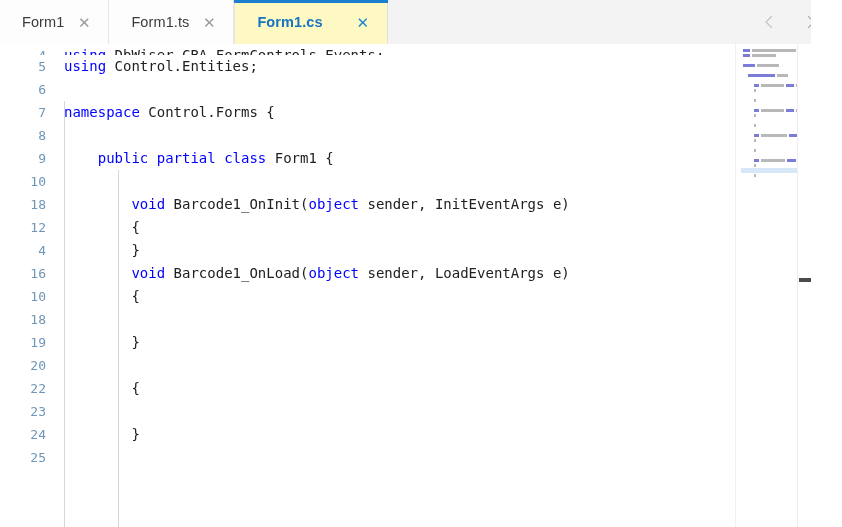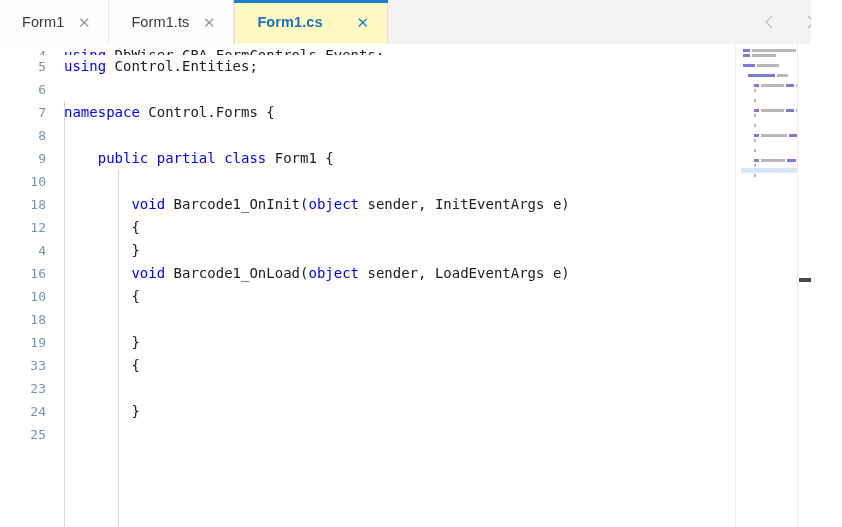--- a/index.html
+++ b/index.html
@@ -266,21 +266,22 @@
         <div class="line"><div class="ln">8</div><div class="code" style="position: relative; z-index: 3;"></div></div>
         <div class="line"><div class="ln">9</div><div class="code" style="position: relative; z-index: 3;"><span>    </span><span class="kw">public partial class</span><span class="tx"> Form1 {</span></div></div>
         <div class="line"><div class="ln">10</div><div class="code" style="position: relative; z-index: 3;"></div></div>
         <div class="line"><div class="ln">18</div><div class="code" style="position: relative; z-index: 3;"><span>        </span><span class="kw">void</span><span class="tx"> Barcode1_OnInit(</span><span class="kw">object</span><span class="tx"> sender, InitEventArgs e)</span></div></div>
         <div class="line"><div class="ln">12</div><div class="code" style="position: relative; z-index: 3;"><span>        </span><span class="tx">{</span></div></div>
         <div class="line"><div class="ln">4</div><div class="code" style="position: relative; z-index: 3;"><span>        </span><span class="tx">}</span></div></div>
         <div class="line"><div class="ln">16</div><div class="code" style="position: relative; z-index: 3;"><span>        </span><span class="kw">void</span><span class="tx"> Barcode1_OnLoad(</span><span class="kw">object</span><span class="tx"> sender, LoadEventArgs e)</span></div></div>
         <div class="line"><div class="ln">10</div><div class="code" style="position: relative; z-index: 3;"><span>        </span><span class="tx">{</span></div></div>
         <div class="line"><div class="ln">18</div><div class="code" style="position: relative; z-index: 3;"></div></div>
         <div class="line"><div class="ln">19</div><div class="code" style="position: relative; z-index: 3;"><span>        </span><span class="tx">}</span></div></div>
-        <div class="line"><div class="ln">33</div><div class="code" style="position: relative; z-index: 3;"><span>        </span><span class="tx">{</span></div></div>
+        <div class="line"><div class="ln">20</div><div class="code" style="position: relative; z-index: 3;"></div></div>
+        <div class="line"><div class="ln">22</div><div class="code" style="position: relative; z-index: 3;"><span>        </span><span class="tx">{</span></div></div>
         <div class="line"><div class="ln">23</div><div class="code" style="position: relative; z-index: 3;"></div></div>
         <div class="line"><div class="ln">24</div><div class="code" style="position: relative; z-index: 3;"><span>        </span><span class="tx">}</span></div></div>
         <div class="line"><div class="ln">25</div><div class="code" style="position: relative; z-index: 3;"></div></div>
       </div>
 
     <div class="guide" style="left:64px; top:57px; height:426px;"></div>
     <div class="guide" style="left:118px; top:126px; height:357px;"></div>
   </div>
 
   <div class="minimap">

